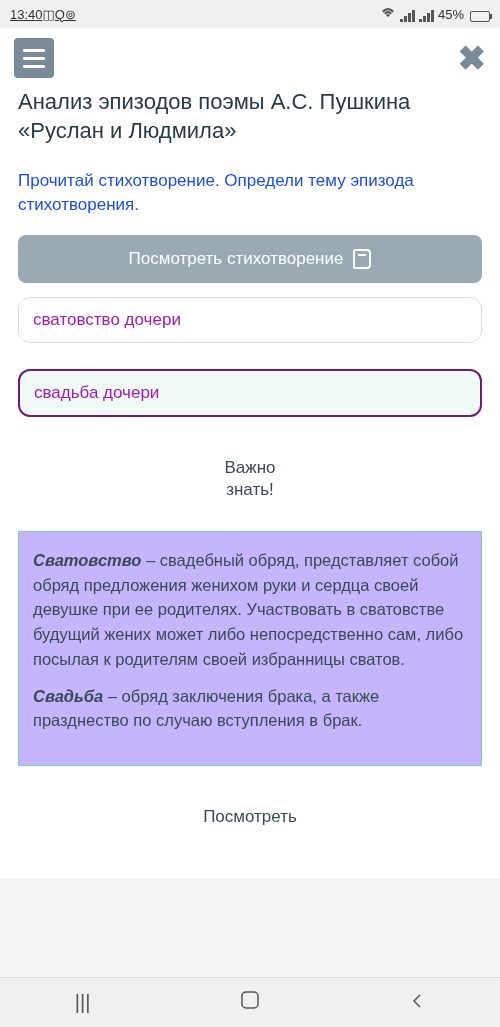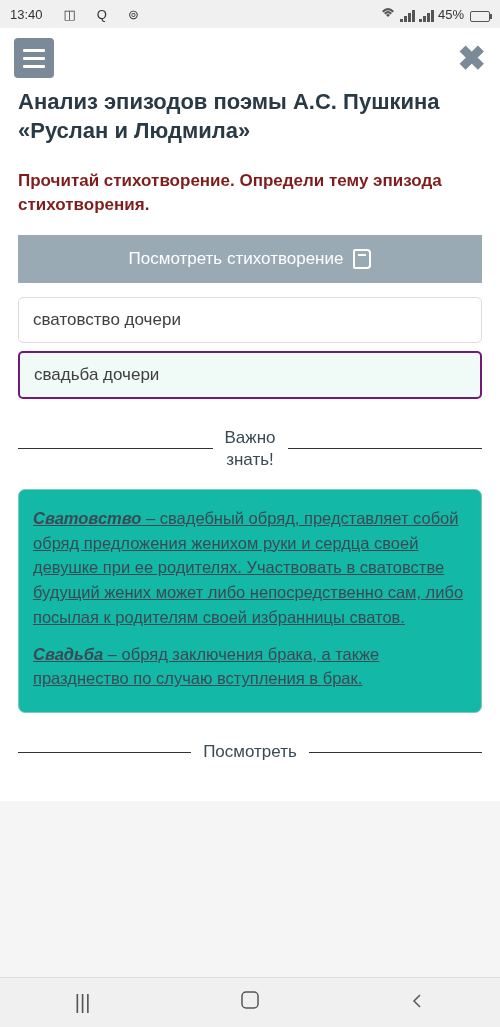--- a/index.html
+++ b/index.html
@@ -13,21 +13,21 @@
     .status-bar {
       height: 28px;
       background: #f0f0f0;
       display: flex;
       align-items: center;
       justify-content: space-between;
       padding: 0 10px;
       font-size: 13px;
       color: #333;
     }
-    .status-left { display: flex; align-items: flex-end; gap: 21px; }
+    .status-left { display: flex; align-items: flex-end; gap: 0; text-decoration: underline; }
     .status-right { display: flex; align-items: flex-end; gap: 4px; }
     .app-header {
       background: #fff;
       display: flex;
       justify-content: space-between;
       align-items: center;
       padding: 10px 14px;
     }
     .hamburger {
       width: 40px;
@@ -51,102 +51,102 @@
       color: #7a8a99;
       font-weight: bold;
       line-height: 1;
     }
     .content {
       background: #fff;
       padding: 0 18px 20px;
     }
     .page-title {
       font-size: 22px;
-      font-weight: 700;
+      font-weight: 400;
       color: #2a3a45;
       line-height: 1.3;
       margin-bottom: 24px;
     }
     .instruction {
       font-size: 17px;
-      font-weight: bold;
-      color: #7f1d1d;
+      font-weight: normal;
+      color: #1d4ed8;
       line-height: 1.4;
       margin-bottom: 18px;
     }
     .view-poem-btn {
       background: #9aaab5;
       color: #fff;
       text-align: center;
       padding: 14px 20px;
       font-size: 17px;
       margin-bottom: 14px;
       display: flex;
       align-items: center;
       justify-content: center;
       gap: 10px;
+      border-radius: 8px;
     }
     .book-icon {
       width: 18px;
       height: 20px;
       border: 2px solid #fff;
       border-radius: 2px 4px 4px 2px;
       position: relative;
     }
     .book-icon::before {
       content: '';
       position: absolute;
       left: 3px;
       top: 3px;
       right: 3px;
       height: 2px;
       background: #fff;
     }
     .option {
       border: 1px solid #d8dde2;
-      border-radius: 5px;
+      border-radius: 12px;
       padding: 12px 14px;
-      margin-bottom: 8px;
-      font-size: 17px;
-      color: #404040;
+      margin-bottom: 26px;
+      font-size: 17px;
+      color: #a21caf;
       background: #fff;
     }
     .option.selected {
       border: 2px solid #701a75;
       background: #f0faf7;
     }
     .divider-label {
       display: flex;
-      align-items: center;
       margin: 28px 0 18px;
       gap: 12px;
+      flex-direction: column;
     }
     .divider-label .line {
       flex: 1;
       height: 1px;
       background: #333;
     }
     .divider-label .label {
       font-size: 17px;
       color: #3a4a55;
       text-align: center;
       line-height: 1.3;
     }
     .info-box {
       border: 1px solid #7fc9b8;
-      background: #14b8a6;
-      border-radius: 7px;
+      background: #c4b5fd;
+      border-radius: 1px;
       padding: 16px 14px;
       font-size: 16.5px;
       color: #3a4a55;
       line-height: 1.5;
-      text-decoration: underline;
     }
     .info-box p { margin-bottom: 12px; }
-    .info-box p:last-child { margin-bottom: 5px; }
+    .info-box p:last-child { margin-bottom: 16px; }
     .info-box em { font-style: italic; font-weight: bold; }
     .nav-bar {
       position: fixed;
       bottom: 0;
       width: 500px;
       height: 50px;
       background: #f0f0f0;
       display: flex;
       justify-content: space-around;
       align-items: center;

